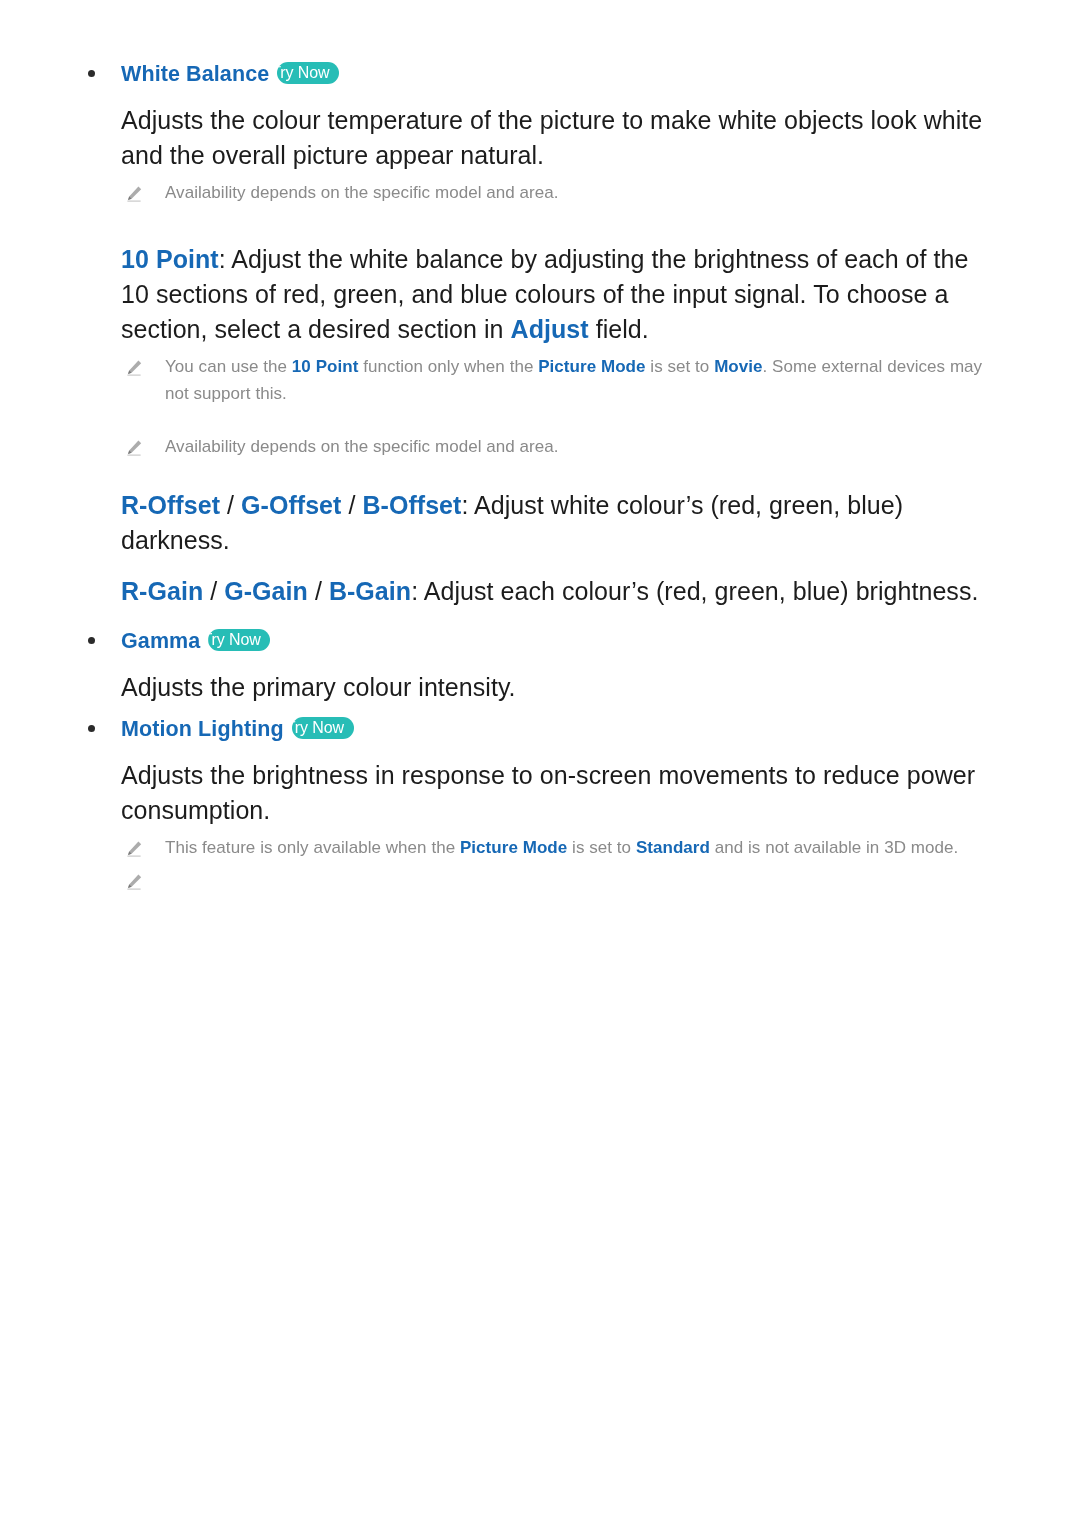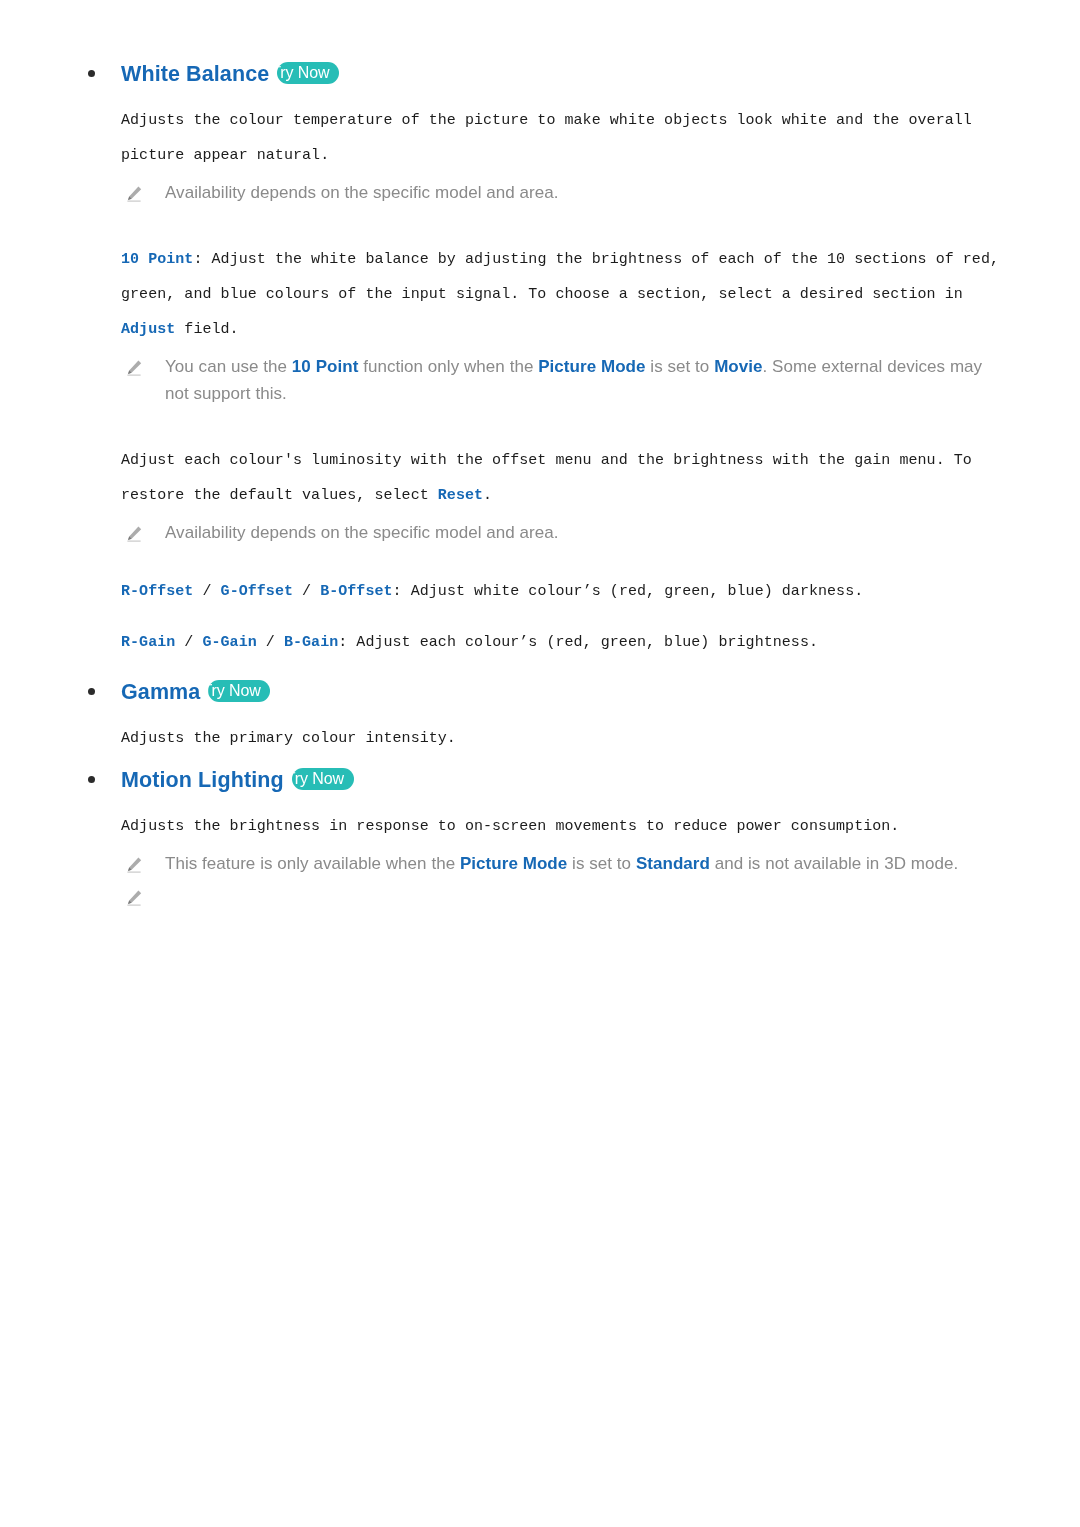--- a/index.html
+++ b/index.html
@@ -67,26 +67,25 @@
   }
   .try-now > span {
     display: inline-block;
     width: 74px;
     margin-left: -6px;
   }
 
   
   .para {
     margin: 16px 0 0 33px;
-    font-size: 15px;
+    font-size: 25px;
     line-height: 35px;
     color: #1c1c1c;
     max-width: 910px;
     letter-spacing: 0.05px;
-    font-family: Liberation Mono, monospace;
   }
   .para .kw {
     color: #1668b5;
     font-weight: bold;
   }
   .sep { color: #1c1c1c; font-weight: normal; }
 
   
   .note {
     display: flex;
@@ -148,21 +147,20 @@
         <path d="M13.4 1.4 L16.2 4.2 L6.6 13.8 L3.0 14.9 L4.2 11.4 Z" fill="#9a9a9a"></path>
         <path d="M3.0 14.9 L4.2 11.4 L6.6 13.8 Z" fill="#5e5e5e"></path>
         <path d="M2.4 16.1 L15.6 16.1" stroke="#bdbdbd" stroke-width="1.2" fill="none"></path>
       </svg>
     </span>
     <span class="note-text"><span>You can use the </span><span class="kw">10 Point</span><span> function only when the </span><span class="kw">Picture Mode</span><span> is set to </span><span class="kw">Movie</span><span>. Some external devices may not support this.</span></span>
   </div>
 
   <div class="gap-lg"></div>
 
-  <p class="para"><span>Adjust each colour's luminosity with the offset menu and the brightness with the gain menu. To restore the default values, select </span><span class="kw">Reset</span><span>.</span></p>
 
   <div class="note">
     <span class="note-icon">
       <svg viewBox="0 0 18 18" width="18" height="18" aria-hidden="true">
         <path d="M13.4 1.4 L16.2 4.2 L6.6 13.8 L3.0 14.9 L4.2 11.4 Z" fill="#9a9a9a"></path>
         <path d="M3.0 14.9 L4.2 11.4 L6.6 13.8 Z" fill="#5e5e5e"></path>
         <path d="M2.4 16.1 L15.6 16.1" stroke="#bdbdbd" stroke-width="1.2" fill="none"></path>
       </svg>
     </span>
     <span class="note-text">Availability depends on the specific model and area.</span>

